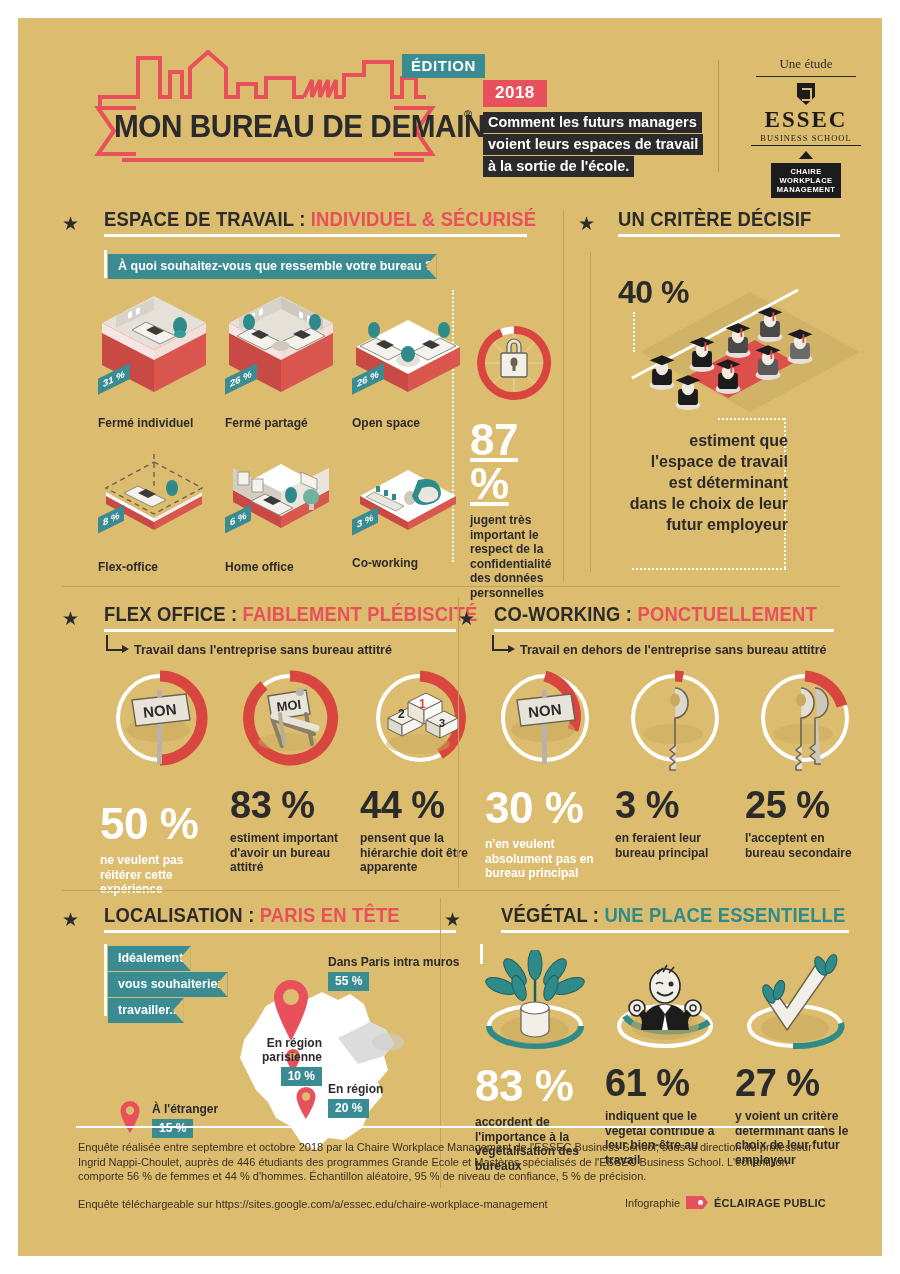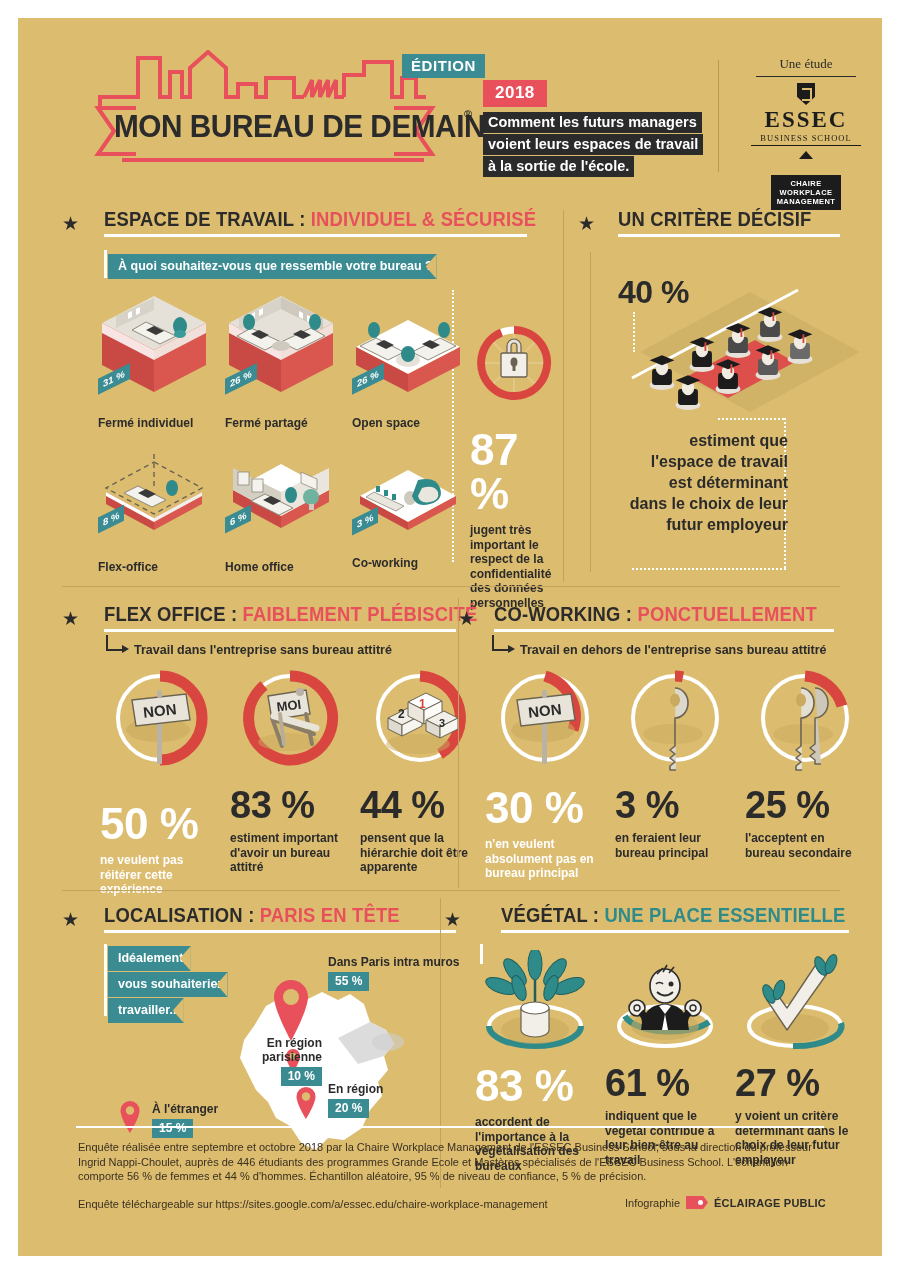--- a/index.html
+++ b/index.html
@@ -63,21 +63,21 @@
       clip-path: polygon(0 0,100% 0,100% 62%,50% 100%,0 62%); }
   .essec-shield::after { content:""; position:absolute; left:5px; top:5px; width:8px; height:9px;
       border:2px solid #dcbc6e; border-left:none; }
   .essec-name { font-family:"Liberation Serif", serif; font-weight:bold; font-size: 23px;
       letter-spacing: 2px; color:#1c1c1c; margin-top:2px; }
   .essec-sub { font-family:"Liberation Serif", serif; font-size: 8.5px; letter-spacing:1px; color:#1c1c1c; }
   .essec-rule2 { width:110px; height:1px; background:#1c1c1c; margin: 2px auto 5px auto; }
   .essec-arrow { width:0;height:0;border-left:7px solid transparent;border-right:7px solid transparent;
       border-bottom:8px solid #1c1c1c; margin:0 auto; }
   .chaire { background:#1c1c1c; color:#ffffff; font-size:7.5px; font-weight:bold; letter-spacing:0.4px;
-      line-height: 9px; padding: 4px 6px; display:inline-block; margin-top:16px; }
+      line-height: 9px; padding: 4px 6px; display:inline-block; margin-top:4px; }
 
   
   .sec-title { position:absolute; }
   .star { position:absolute; font-size: 19px; color:#2b2b2b; line-height:1; }
   .sec-head {
     font-family:"Liberation Sans Narrow","Liberation Sans", sans-serif;
     font-weight:bold; font-size: 20px; letter-spacing: 0.2px;
     color:#2b2b2b; white-space:nowrap; transform: scaleX(0.92); transform-origin: left bottom;
   }
   .sec-head .accent-red { color:#e8505b; }
@@ -347,21 +347,21 @@
       </g>
       <circle cx="44" cy="45" r="33" fill="none" stroke="#ffffff" stroke-width="7"></circle>
       <path d="M44 12 A33 33 0 1 1 31.5 14.5" fill="none" stroke="#d9453f" stroke-width="8" stroke-linecap="butt"></path>
       <g transform="translate(44,44)">
         <path d="M-7 -16 a7 7 0 0 1 14 0 v8 h-4 v-8 a3 3 0 0 0 -6 0 v8 h-4 z" fill="#e6e2da" stroke="#6b6352" stroke-width="1.2"></path>
         <rect x="-13" y="-9" width="26" height="24" rx="2" fill="#f2efe8" stroke="#6b6352" stroke-width="1.3"></rect>
         <ellipse cx="0" cy="0" rx="3.5" ry="4.5" fill="#6b6352"></ellipse>
         <rect x="-1.5" y="2" width="3" height="7" fill="#6b6352"></rect>
       </g>
     </svg>
-    <div class="stat-num white big" style="margin-top:16px;">87 %</div>
+    <div class="stat-num white big" style="margin-top:6px;text-decoration:underline;">87 %</div>
     <div class="stat-cap" style="width:84px;">jugent très important le respect de la confidentialité des données personnelles</div>
   </div>
 
   <div class="sec-title" style="left:560px; top:190px; width:300px;">
     <div class="star" style="left:0; top:6px;">★</div>
     <div style="margin-left:40px;">
       <div class="sec-head accent-red">UN CRITÈRE DÉCISIF</div>
       <div class="sec-rule" style="width:222px;"></div>
     </div>
   </div>

